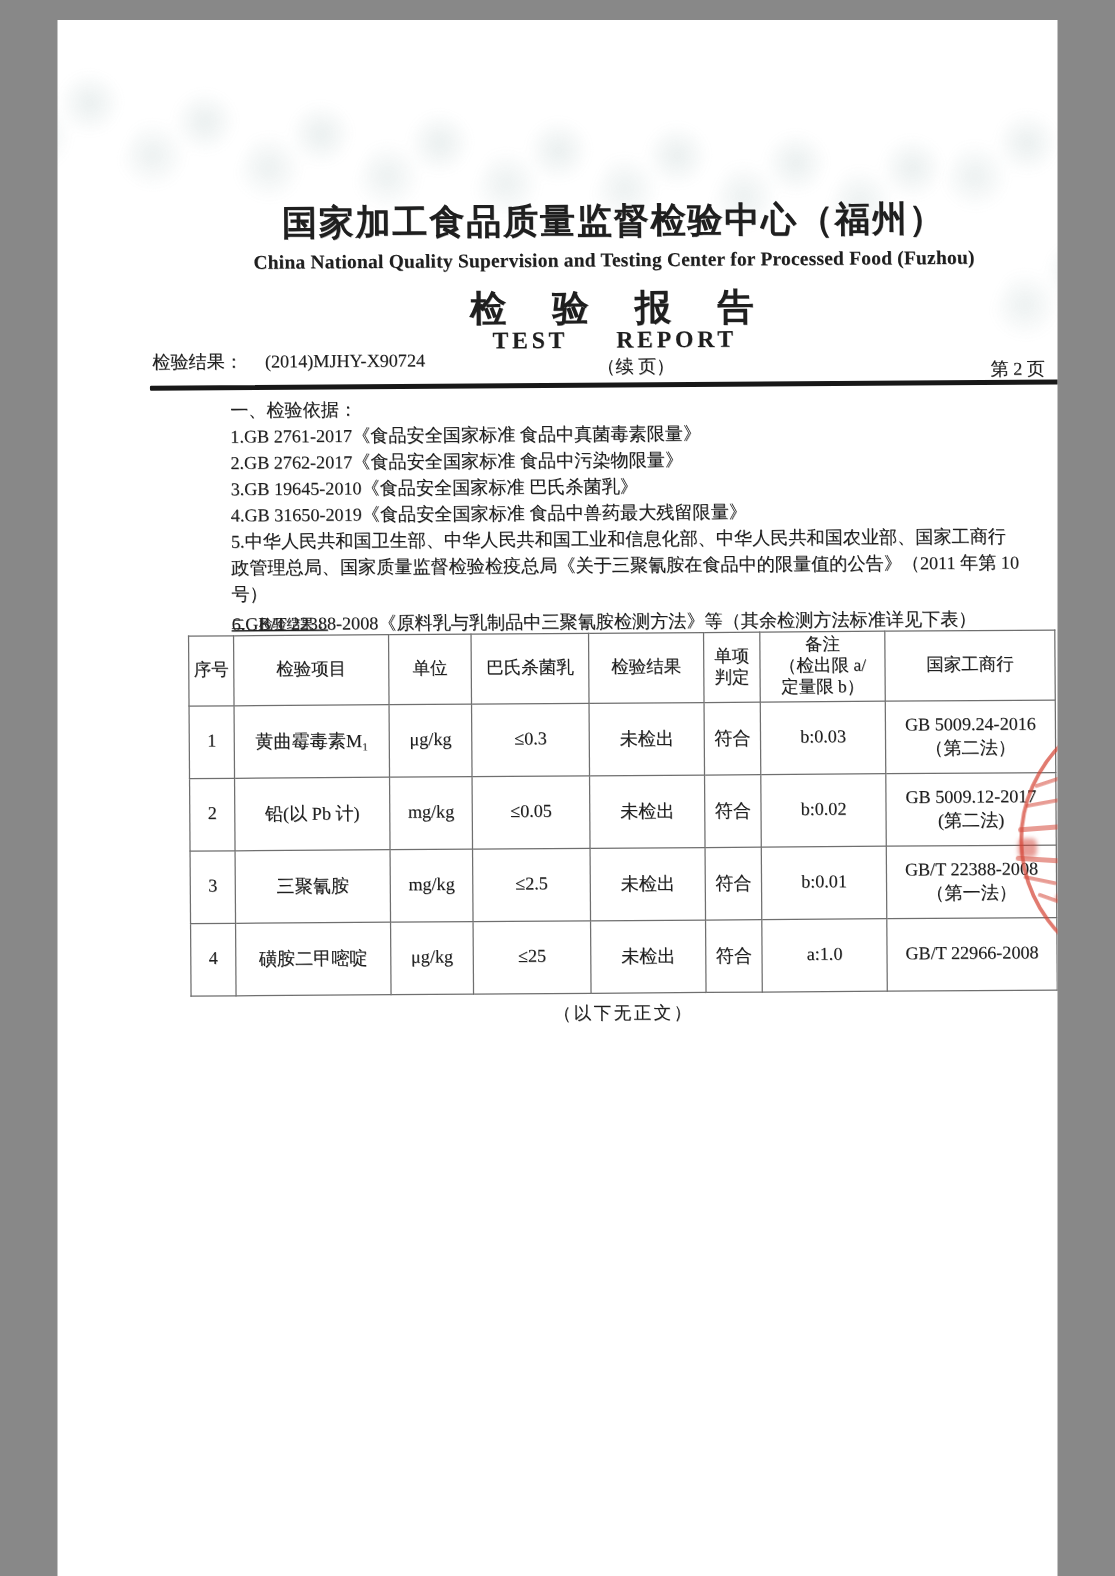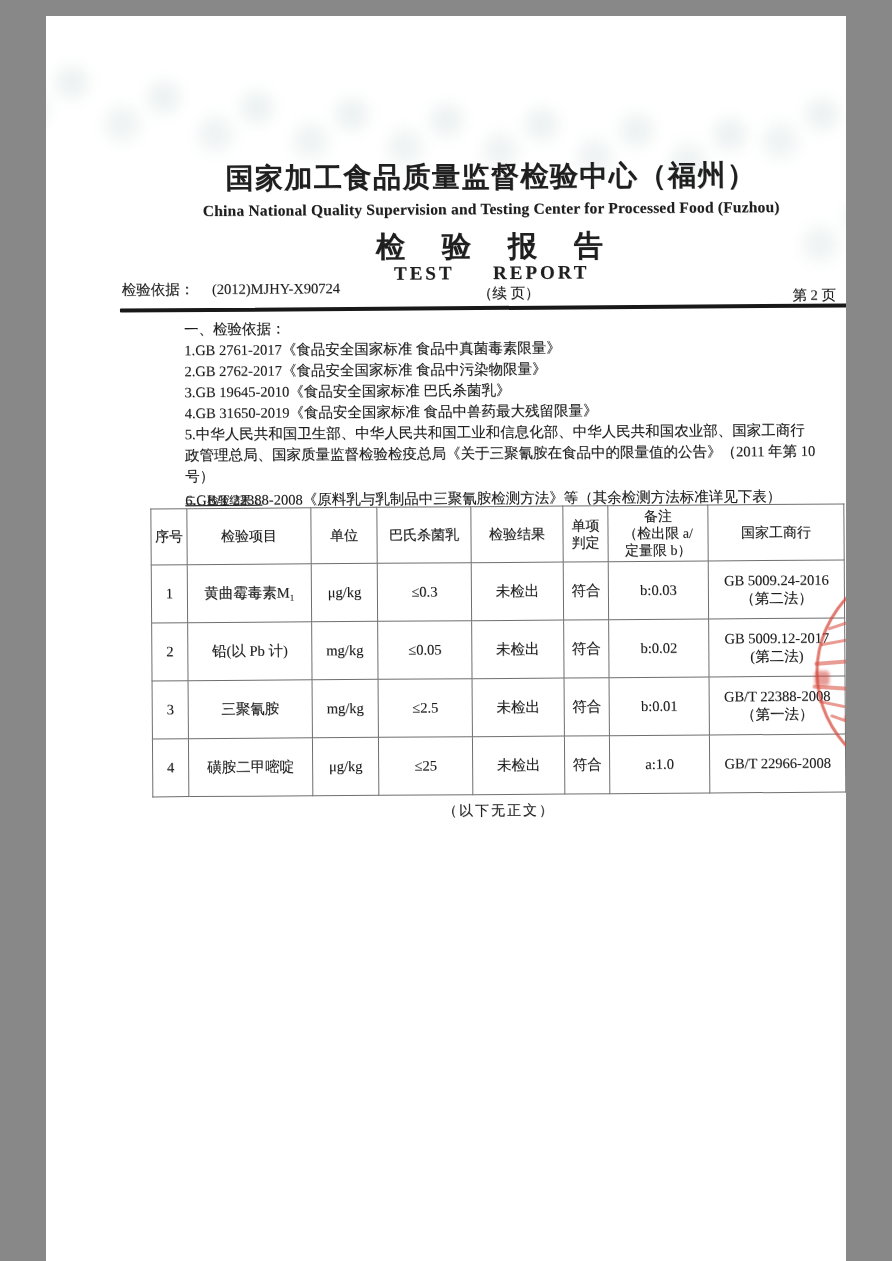--- a/index.html
+++ b/index.html
@@ -80,22 +80,22 @@
   <div class="wm" style="left:850px;top:700px"></div>
 
   <div class="tilt">
 
     <div class="centered org-cn">国家加工食品质量监督检验中心（福州）</div>
     <div class="centered org-en">China National Quality Supervision and Testing Center for Processed Food (Fuzhou)</div>
     <div class="centered title-cn">检　验　报　告</div>
     <div class="centered title-en">TEST     REPORT</div>
 
     <div class="meta-left">
-      <span>检验依据：</span>
-      <span class="val">(2012)MJHY-X90724</span>
+      <span>检验结果：</span>
+      <span class="val">(2014)MJHY-X90724</span>
     </div>
     <div class="meta-cont">（续 页）</div>
     <div class="meta-page">第 2 页　共 7 页</div>
 
     <div class="rule"></div>
 
     <div class="basis">
       <div class="hd">一、检验依据：</div>
       <div class="it">1.GB 2761-2017《食品安全国家标准 食品中真菌毒素限量》</div>
       <div class="it">2.GB 2762-2017《食品安全国家标准 食品中污染物限量》</div>

